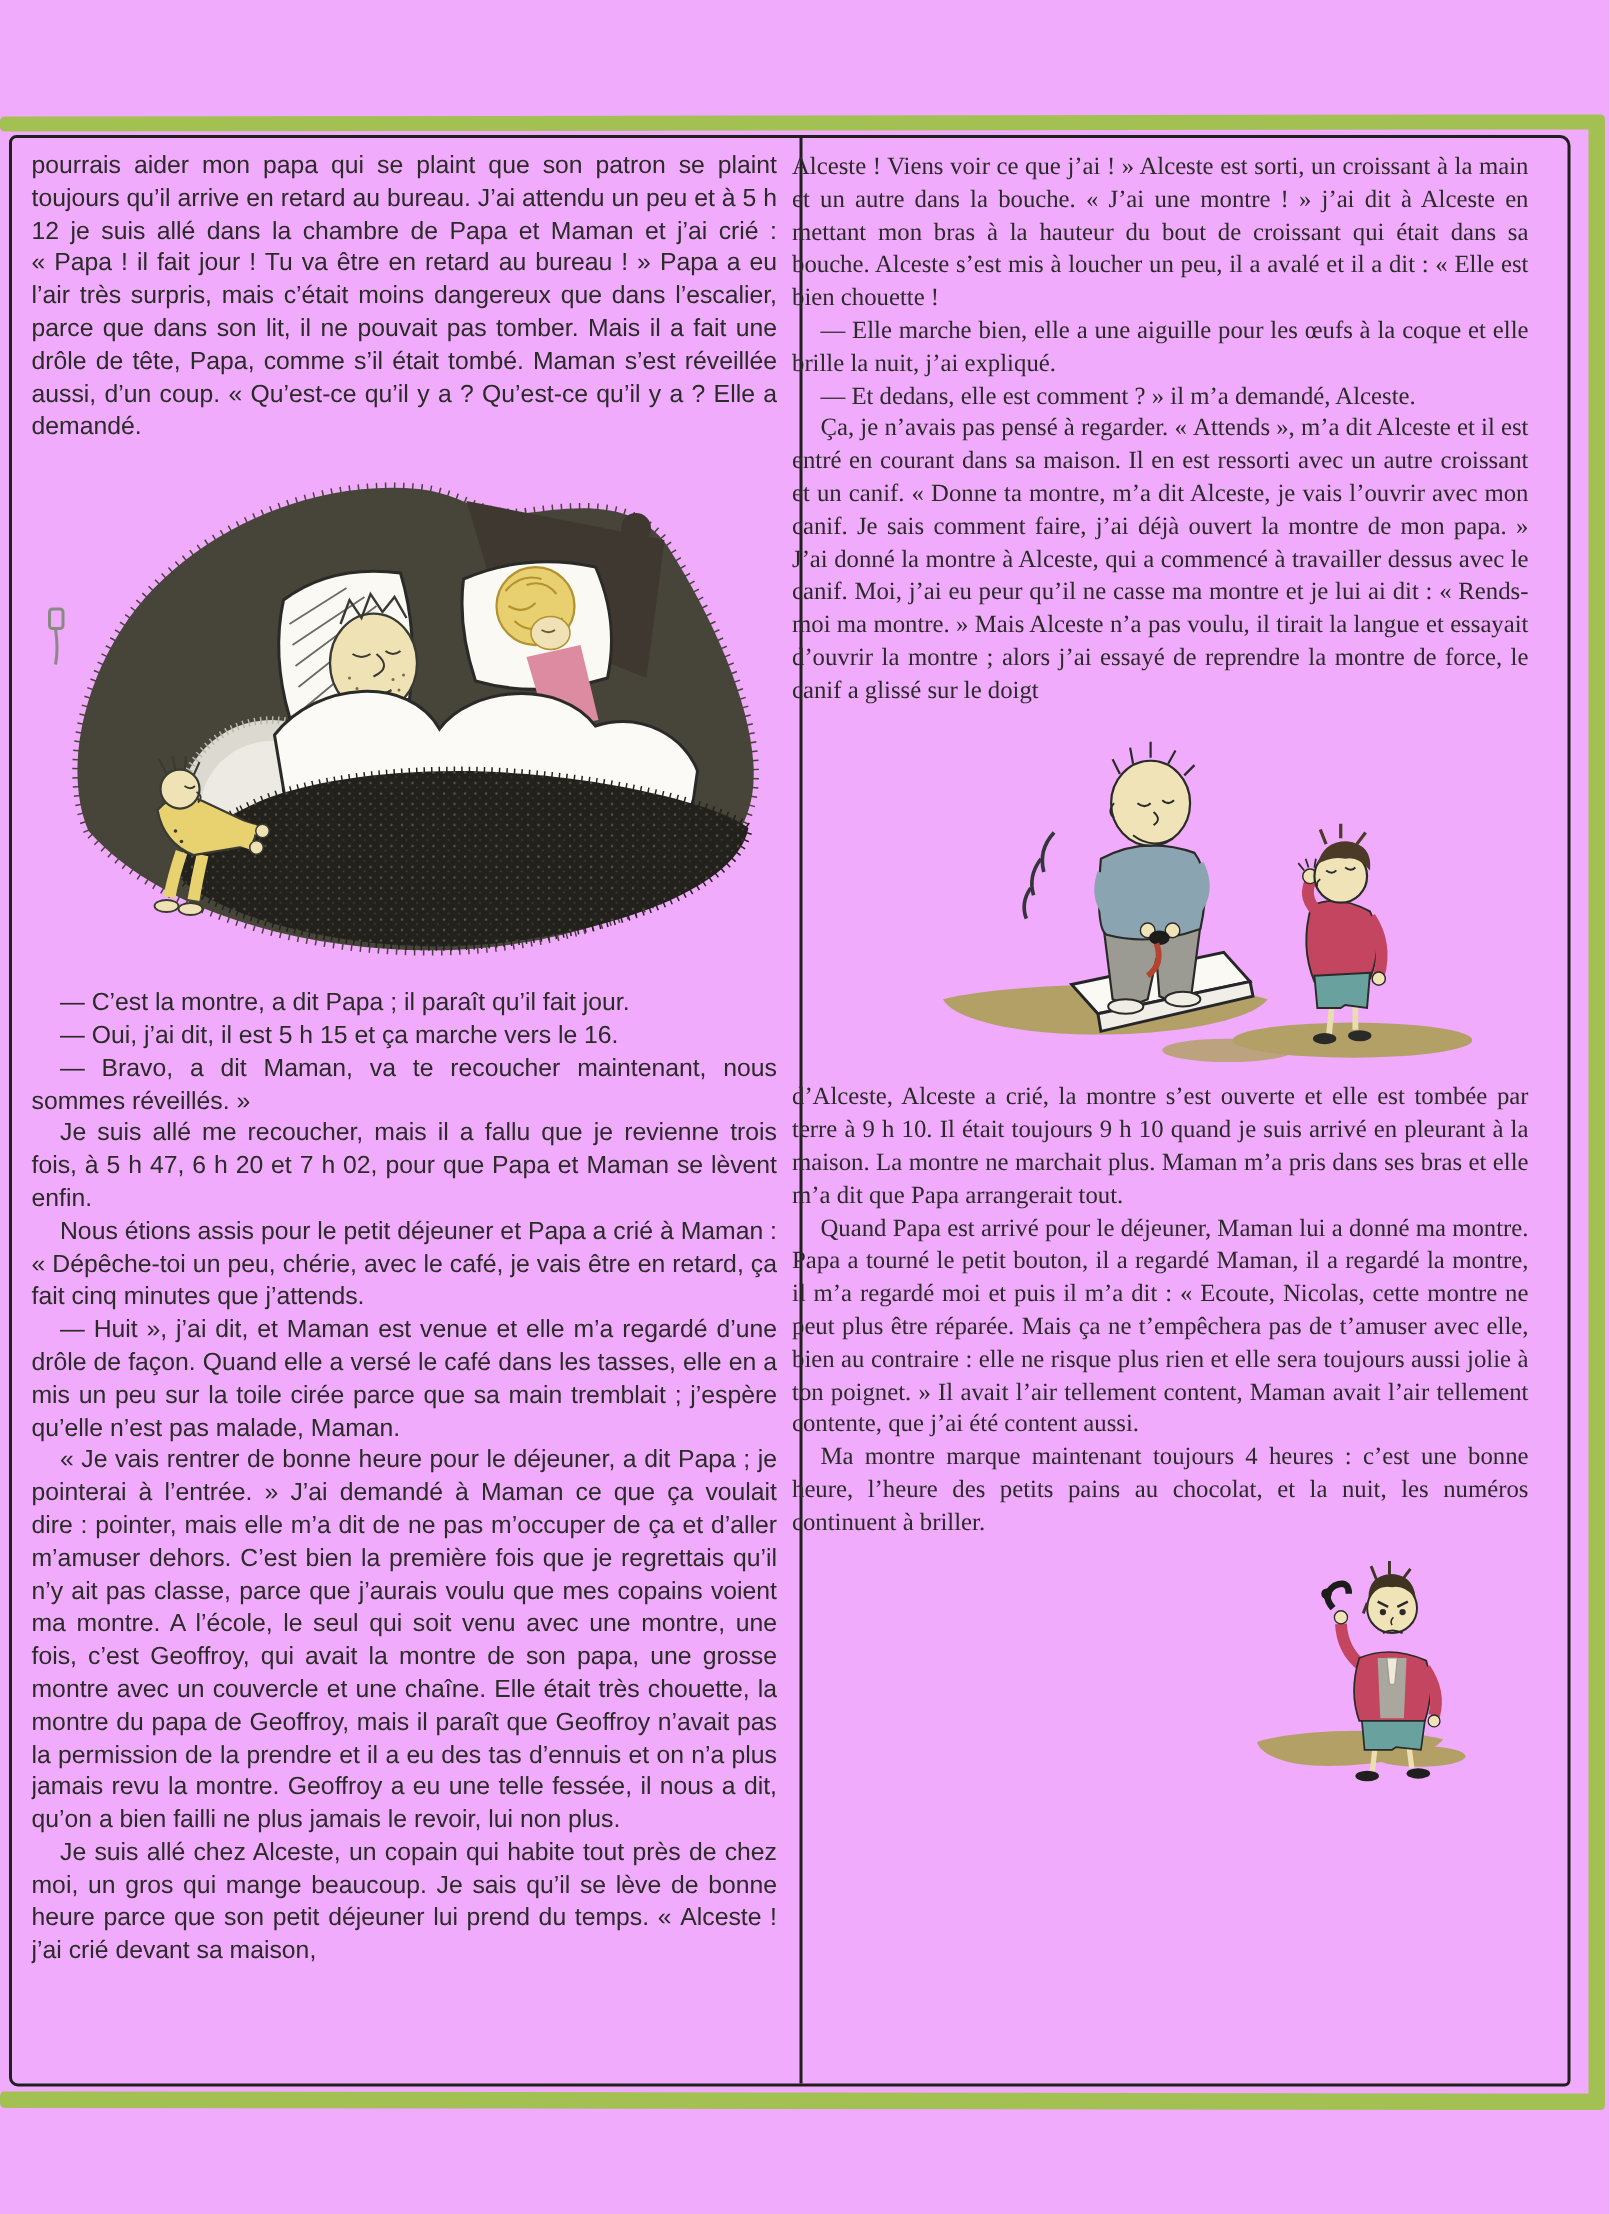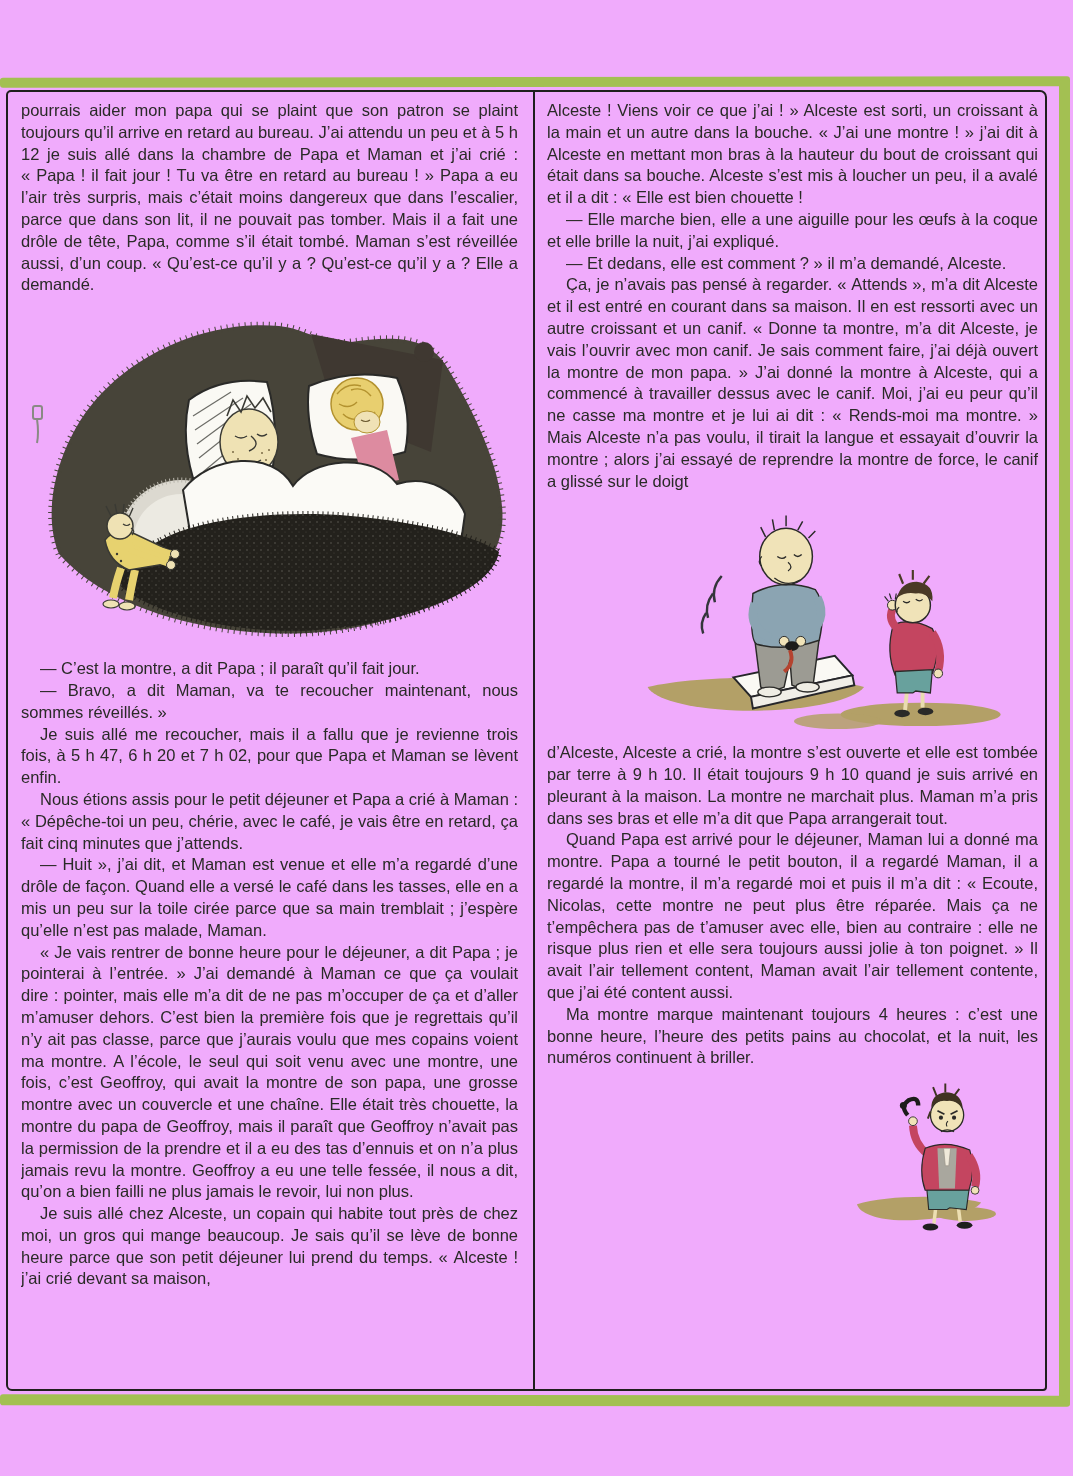--- a/index.html
+++ b/index.html
@@ -20,21 +20,21 @@
     background:transparent;
   }
   .divider{position:absolute;left:533px;top:92px;width:2px;height:1297px;background:#1f1f1d;}
   
   .col{
     position:absolute;top:100px;height:1284px;overflow:hidden;
     font-size:16.5px;line-height:21.8px;text-align:justify;
     hyphens:auto;-webkit-hyphens:auto;
   }
   .col-left{left:21px;width:497px;}
-  .col-right{left:547px;width:491px;}
+  .col-right{left:528px;width:491px;font-family:Liberation Serif, serif;}
   .col p{margin:0;text-indent:19px;}
   .col p.cont{text-indent:0;}
   .illus{display:block;}
   .illus-bed{margin:6px 0 10px 0;}
   .illus-watch-open{margin:4px 0 6px 0;text-align:right;}
   .illus-boy{margin:4px 0 0 0;text-align:right;}
   .page-number{
     position:absolute;left:0;top:1500px;width:1073px;text-align:right;
     font-size:16.5px;color:#333330;letter-spacing:.5px;font-style:italic;
   }
@@ -143,20 +143,21 @@
           <path d="M 90 214 L 85 204 M 96 212 L 94 202 M 102 212 L 103 202 M 108 215 L 112 206" stroke="#3a3a34" stroke-width="1.4"></path>
           <path d="M 102 222 q 4 3 7 0" fill="none" stroke="#3a3a34" stroke-width="1.2"></path>
           <path d="M 110 226 q 5 3 1 7" fill="none" stroke="#3a3a34" stroke-width="1.2"></path>
           <circle cx="96" cy="252" r="1.2" fill="#3a3a34"></circle>
           <circle cx="100" cy="259" r="1.2" fill="#3a3a34"></circle>
         </g>
       </svg>
     </div>
 
     <p>—&nbsp;C’est la montre, a dit Papa&nbsp;; il paraît qu’il fait jour.</p>
+    <p>—&nbsp;Oui, j’ai dit, il est 5 h 15 et ça marche vers le 16.</p>
     <p>—&nbsp;Bravo, a dit Maman, va te recoucher maintenant, nous sommes réveillés.&nbsp;»</p>
     <p>Je suis allé me recoucher, mais il a fallu que je revienne trois fois, à 5 h 47, 6 h 20 et 7 h 02, pour que Papa et Maman se lèvent enfin.</p>
     <p>Nous étions assis pour le petit déjeuner et Papa a crié à Maman&nbsp;: «&nbsp;Dépêche-toi un peu, chérie, avec le café, je vais être en retard, ça fait cinq minutes que j’attends.</p>
     <p>—&nbsp;Huit&nbsp;», j’ai dit, et Maman est venue et elle m’a regardé d’une drôle de façon. Quand elle a versé le café dans les tasses, elle en a mis un peu sur la toile cirée parce que sa main tremblait&nbsp;; j’espère qu’elle n’est pas malade, Maman.</p>
     <p>«&nbsp;Je vais rentrer de bonne heure pour le déjeuner, a dit Papa&nbsp;; je pointerai à l’entrée.&nbsp;» J’ai demandé à Maman ce que ça voulait dire&nbsp;: pointer, mais elle m’a dit de ne pas m’occuper de ça et d’aller m’amuser dehors. C’est bien la première fois que je regrettais qu’il n’y ait pas classe, parce que j’aurais voulu que mes copains voient ma montre. A l’école, le seul qui soit venu avec une montre, une fois, c’est Geoffroy, qui avait la montre de son papa, une grosse montre avec un couvercle et une chaîne. Elle était très chouette, la montre du papa de Geoffroy, mais il paraît que Geoffroy n’avait pas la permission de la prendre et il a eu des tas d’ennuis et on n’a plus jamais revu la montre. Geoffroy a eu une telle fessée, il nous a dit, qu’on a bien failli ne plus jamais le revoir, lui non plus.</p>
     <p>Je suis allé chez Alceste, un copain qui habite tout près de chez moi, un gros qui mange beaucoup. Je sais qu’il se lève de bonne heure parce que son petit déjeuner lui prend du temps. «&nbsp;Alceste&nbsp;! j’ai crié devant sa maison,</p>
   </div>
 
   <div class="col col-right">
     <p class="cont">Alceste&nbsp;! Viens voir ce que j’ai&nbsp;!&nbsp;» Alceste est sorti, un croissant à la main et un autre dans la bouche. «&nbsp;J’ai une montre&nbsp;!&nbsp;» j’ai dit à Alceste en mettant mon bras à la hauteur du bout de croissant qui était dans sa bouche. Alceste s’est mis à loucher un peu, il a avalé et il a dit&nbsp;: «&nbsp;Elle est bien chouette&nbsp;!</p>

